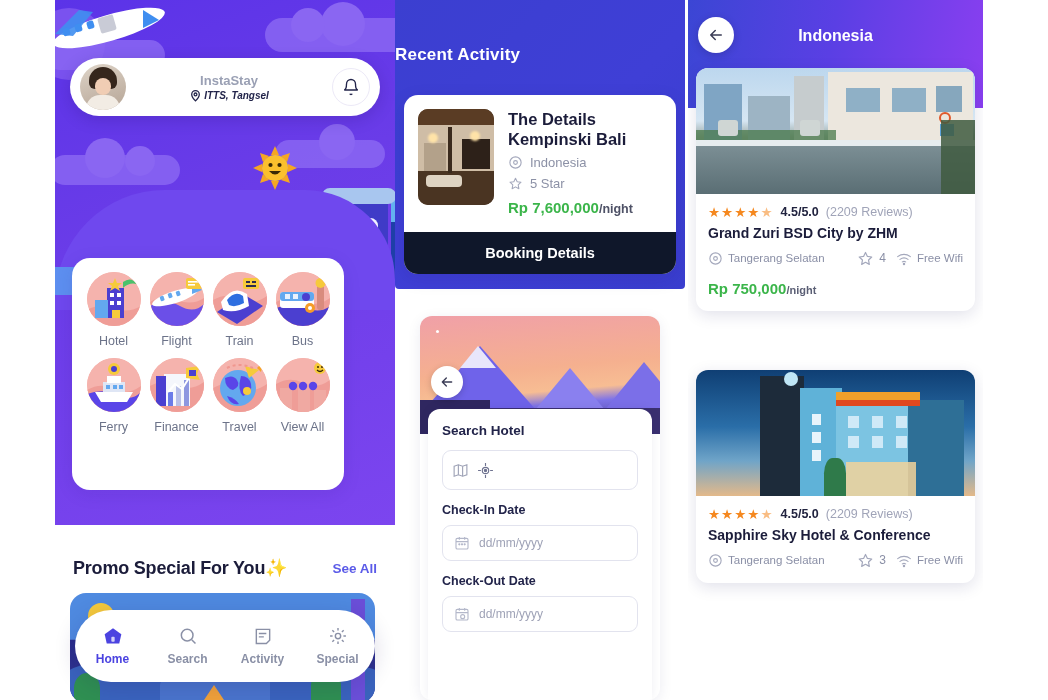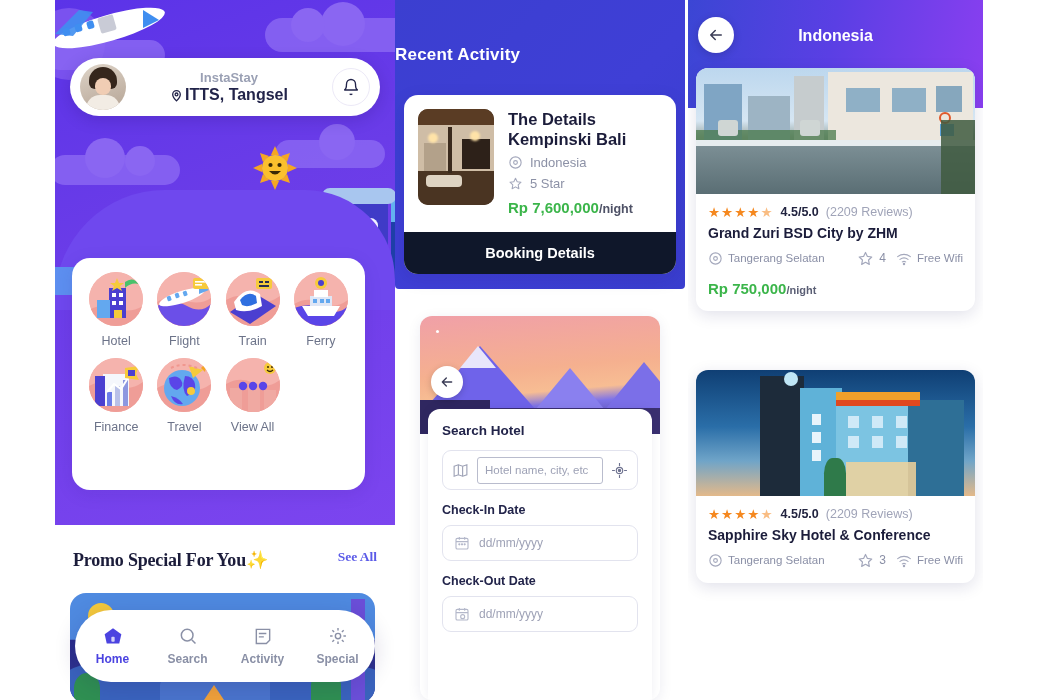--- a/index.html
+++ b/index.html
@@ -52,34 +52,34 @@
   .bldg1 { position:absolute; left:275px; top:200px; width:58px; height:98px; background:#3f3bc7; }
   .bldg1 .roof { position:absolute; left:-8px; top:-12px; width:74px; height:16px;
      background:#a8c6ef; border-radius:8px; }
   .win { position:absolute; width:15px; height:26px; background:#f2f2ff;
      border-radius:8px 8px 0 0; }
   .winbase { position:absolute; width:15px; height:5px; background:#9b8ef0; }
   .bldg2 { position:absolute; left:336px; top:220px; width:70px; height:78px; background:#1e3fa8; }
   .bldg2 .glass { position:absolute; left:0; top:-28px; width:70px; height:30px; background:#63b1f0; }
 
   .card-cats {
-    position:absolute; left:17px; top:258px; width:293px; height:232px;
+    position:absolute; left:17px; top:258px; width:272px; height:232px;
     background:#fff; border-radius:18px; box-shadow:0 4px 18px rgba(40,20,120,.10);
     padding:14px 10px 10px; z-index:4;
   }
   .cat-grid { display:grid; grid-template-columns:repeat(4,1fr); row-gap:8px; }
   .cat { display:flex; flex-direction:column; align-items:center; }
   .cat-bubble { width:54px; height:54px; border-radius:50%; background:#f5b3ad;
     position:relative; overflow:hidden; display:flex; align-items:center; justify-content:center; }
   .cat-label { margin-top:7px; font-size:12.5px; color:#6c7389; text-align:center;
     line-height:1.35; font-weight:500; }
 
   .promo-wrap { position:absolute; left:0; top:525px; width:340px; height:175px; background:#fff; }
-  .promo-head { display:flex; align-items:flex-start; justify-content:space-between;
-    padding:24px 18px 10px;font-family:Liberation Serif, serif; }
+  .promo-head { display:flex; align-items:center; justify-content:space-between;
+    padding:32px 18px 10px; }
   .promo-title { font-size:18px; font-weight:bold; color:#1b1c3a; letter-spacing:-.2px; }
   .see-all { font-size:13.5px; font-weight:bold; color:#5b5be8; }
   .promo-banner { position:absolute; left:15px; top:68px; width:305px; height:110px;
     border-radius:16px; overflow:hidden;
     background:linear-gradient(180deg,#4f8ae0 0%, #4f8ae0 42%, #2a2d8c 43%, #32368f 100%); }
   .promo-sun { position:absolute; left:18px; top:10px; width:26px; height:26px;
     border-radius:50%; background:#f6ca3b; }
   .hill { position:absolute; bottom:0; background:#3c5fb8; border-radius:50% 50% 0 0; }
   .tower { position:absolute; right:10px; top:6px; width:14px; height:104px; background:#6b4fd8; }
 
@@ -269,21 +269,21 @@
       </div>
       <div style="flex:1;text-align:center;">
         <div style="font-size:13px;color:#9aa0b4;font-weight:600;">InstaStay</div>
         <div style="display:flex;align-items:center;justify-content:center;gap:2px;margin-top:1px;">
           <span>
             <svg width="13" height="13" viewBox="0 0 24 24" fill="none" stroke="#22244a" stroke-width="2.4">
               <path d="M12 22s7-7.2 7-12a7 7 0 10-14 0c0 4.8 7 12 7 12z"></path>
                 <circle cx="12" cy="10" r="2.6"></circle>
             </svg>
           </span>
-          <span style="font-size:16px;font-weight:bold;color:#22244a;">ITTS, Tangsel</span>
+          <span style="font-size:10px;font-weight:bold;color:#22244a;font-style:italic;">ITTS, Tangsel</span>
         </div>
       </div>
       <div style="width:38px;height:38px;border-radius:50%;border:1px solid #ece9f7;flex:none;
                   display:flex;align-items:center;justify-content:center;">
         <span>
           <svg width="18" height="18" viewBox="0 0 24 24" fill="none" stroke="#22244a" stroke-width="1.8">
             <path d="M18 8a6 6 0 10-12 0c0 7-3 8-3 8h18s-3-1-3-8z"></path>
             <path d="M13.7 21a2 2 0 01-3.4 0"></path>
           </svg>
         </span>
@@ -341,20 +341,39 @@
               <path d="M14 28 Q22 18 30 24 L31 31 Q22 36 16 33 Z" fill="#2f6fe0"></path>
               <rect x="30" y="6" width="16" height="11" rx="2" fill="#f6ca3b"></rect>
               <rect x="33" y="9" width="4" height="2" fill="#2b2b50"></rect>
                 <rect x="39" y="9" width="4" height="2" fill="#2b2b50"></rect>
               <rect x="33" y="13" width="10" height="2" fill="#2b2b50"></rect>
             </svg>
           </div>
           <div class="cat-label">Train</div>
         </div>
 
+        <div class="cat">
+          <div class="cat-bubble">
+            <svg viewBox="0 0 54 54" width="54" height="54">
+              <circle cx="27" cy="27" r="27" fill="#f5b3ad"></circle>
+              <path d="M0 30 Q14 22 27 29 T54 26 L54 54 L0 54 Z" fill="#ef9d97"></path>
+              <path d="M0 36 Q16 30 30 36 T54 34 L54 54 L0 54 Z" fill="#4b3fd0"></path>
+              <rect x="4" y="20" width="34" height="16" rx="3" fill="#fff"></rect>
+              <rect x="4" y="20" width="34" height="9" rx="3" fill="#63a8ef"></rect>
+              <rect x="9" y="22" width="5" height="5" fill="#e8f1fd"></rect>
+              <rect x="17" y="22" width="5" height="5" fill="#e8f1fd"></rect>
+              <circle cx="30" cy="25" r="4" fill="#4b3fd0"></circle>
+              <circle cx="34" cy="36" r="5" fill="#f59c28"></circle>
+                <circle cx="34" cy="36" r="2" fill="#fff"></circle>
+              <rect x="41" y="12" width="7" height="26" rx="3" fill="#d98b7d"></rect>
+              <circle cx="44.5" cy="11" r="5" fill="#f6ca3b"></circle>
+            </svg>
+          </div>
+          <div class="cat-label">Bus</div>
+        </div>
 
         <div class="cat">
           <div class="cat-bubble">
             <svg viewBox="0 0 54 54" width="54" height="54">
               <circle cx="27" cy="27" r="27" fill="#f5b3ad"></circle>
               <path d="M0 32 Q14 24 27 31 T54 28 L54 54 L0 54 Z" fill="#ef9d97"></path>
               <path d="M0 36 Q16 30 30 37 T54 34 L54 54 L0 54 Z" fill="#5a45e8"></path>
               <path d="M8 34 L46 34 L40 44 L14 44 Z" fill="#fff"></path>
               <rect x="16" y="24" width="22" height="10" fill="#dfe6f5"></rect>
               <rect x="20" y="18" width="14" height="7" fill="#fff"></rect>
@@ -548,21 +567,20 @@
       <div class="sc-sheet">
         <div class="sc-heading">Search Hotel</div>
 
         <div class="search-box">
           <span>
             <svg width="17" height="17" viewBox="0 0 24 24" fill="none" stroke="#9ea2b6" stroke-width="1.6">
               <path d="M3 6l6-2 6 2 6-2v14l-6 2-6-2-6 2z"></path>
                 <path d="M9 4v14M15 6v14"></path>
             </svg>
           </span>
-          <span class="search-inner">Hotel name, city, etc</span>
           <span>
             <svg width="17" height="17" viewBox="0 0 24 24" fill="none" stroke="#6f7390" stroke-width="1.6">
               <circle cx="12" cy="12" r="4.5"></circle>
                 <circle cx="12" cy="12" r="1.6" fill="#6f7390"></circle>
               <path d="M12 1.5v4M12 18.5v4M1.5 12h4M18.5 12h4"></path>
             </svg>
           </span>
         </div>
 
         <div class="field-label">Check-In Date</div>

